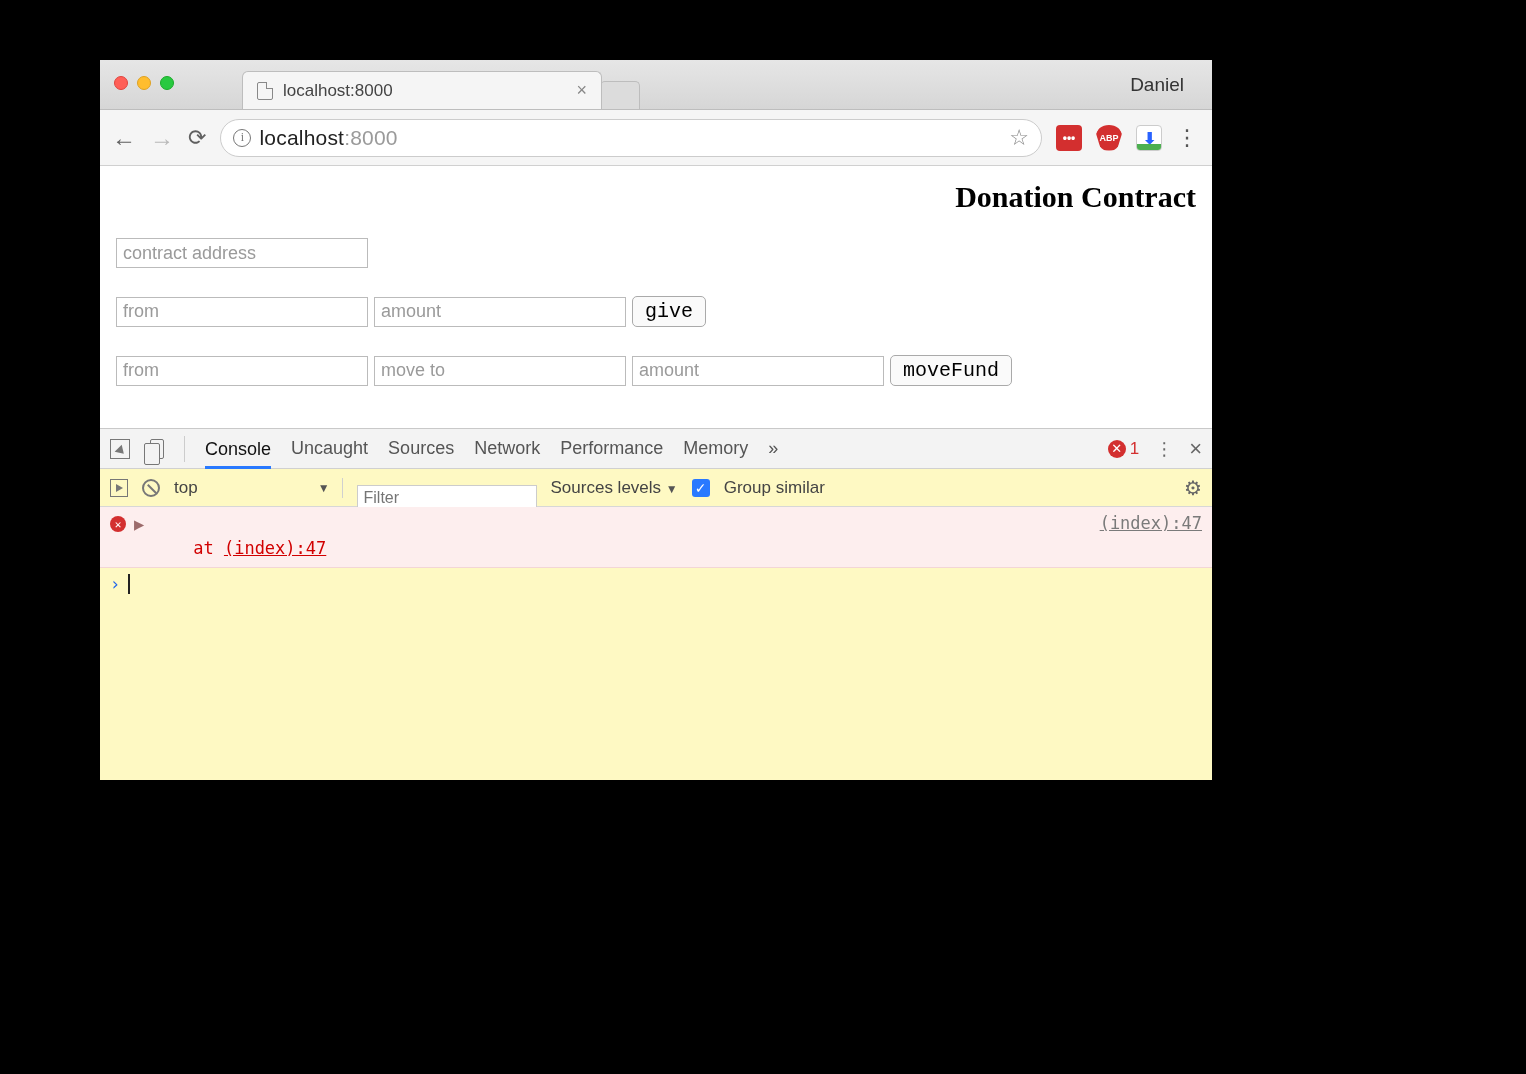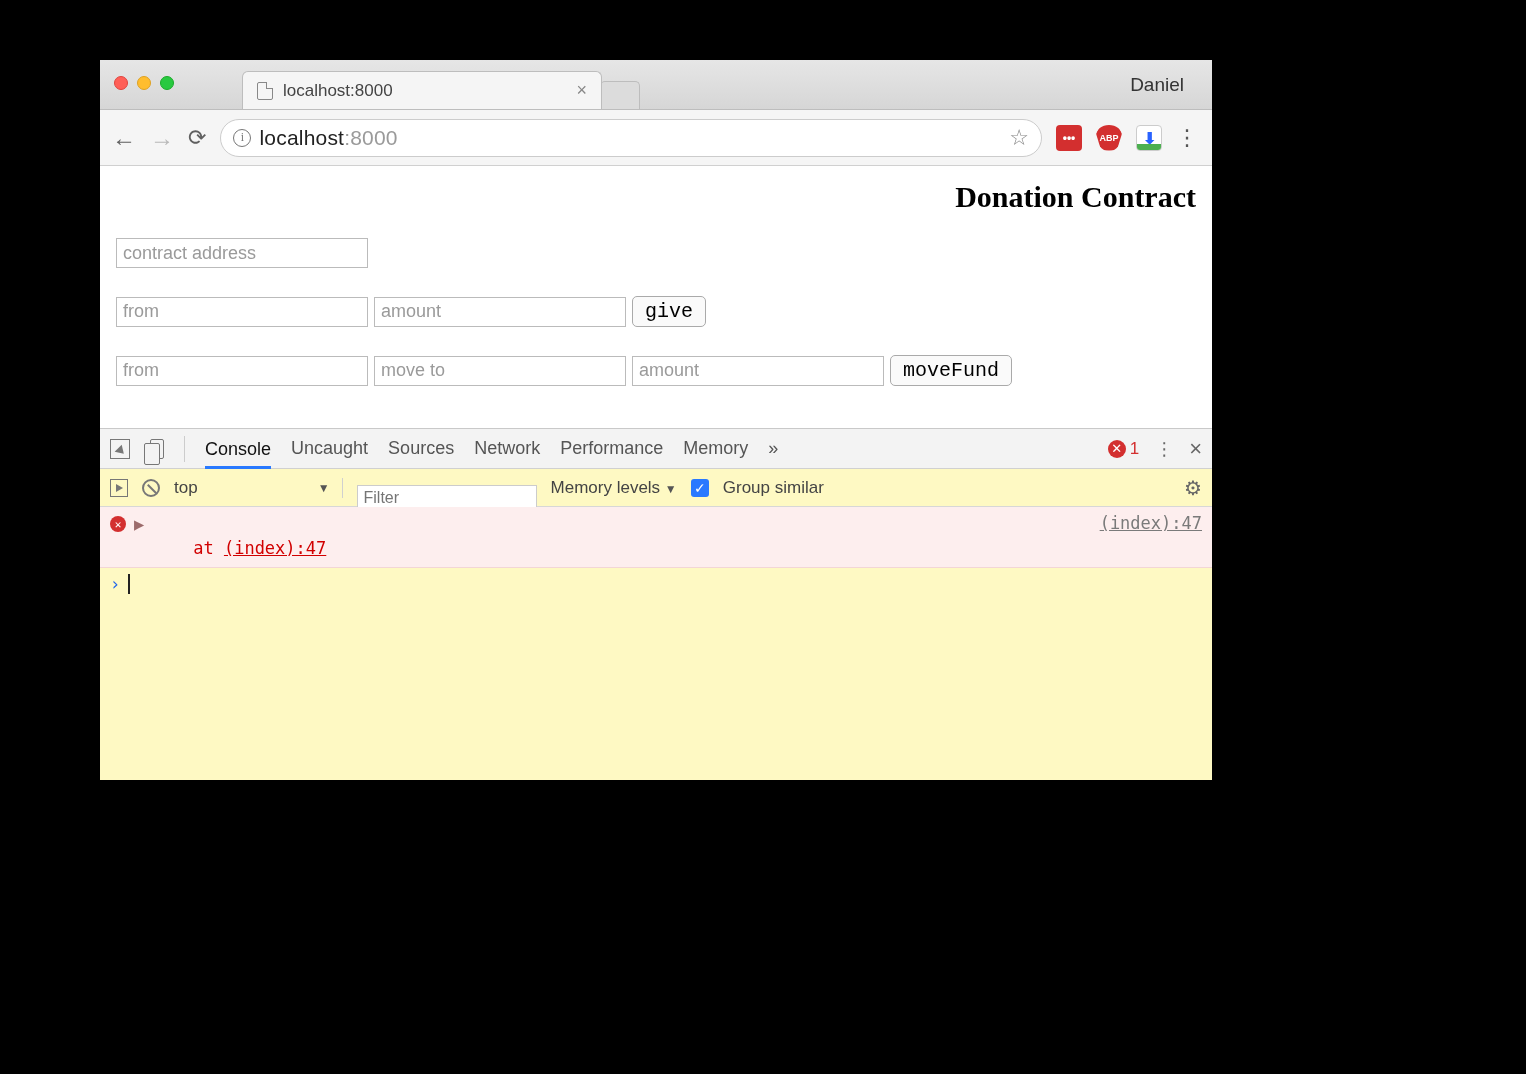--- a/index.html
+++ b/index.html
@@ -279,21 +279,21 @@
     </div>
 
     <div class="dt-toolbar">
       <span class="play"></span>
       <span class="noentry"></span>
       <span class="ctx">
         <span>top</span>
           <span class="tri">▼</span>
       </span>
       <input class="filter-inp" placeholder="Filter" style="">
-      <span><span>Memory levels</span> <span class="tri">▼</span></span>
+      <span><span>Sources levels</span> <span class="tri">▼</span></span>
       <span class="chk">✓</span>
       <span>Group similar</span>
       <span class="gear">⚙</span>
     </div>
 
     <div class="console-body">
       <div class="err-row">
         <span class="ic">✕</span>
         <span class="disc">▶</span>
         <div class="err-text">

